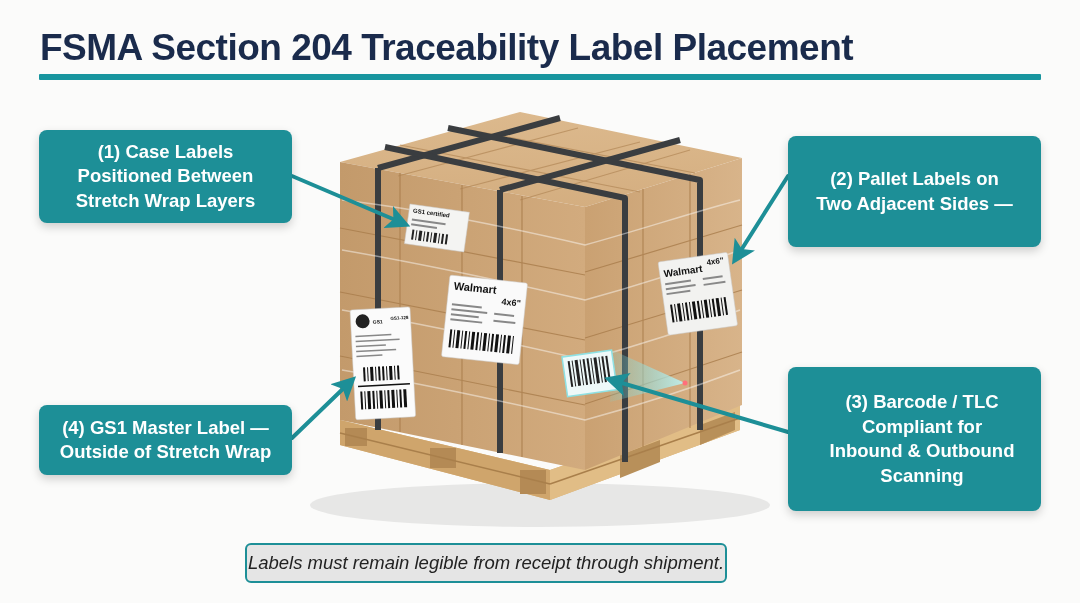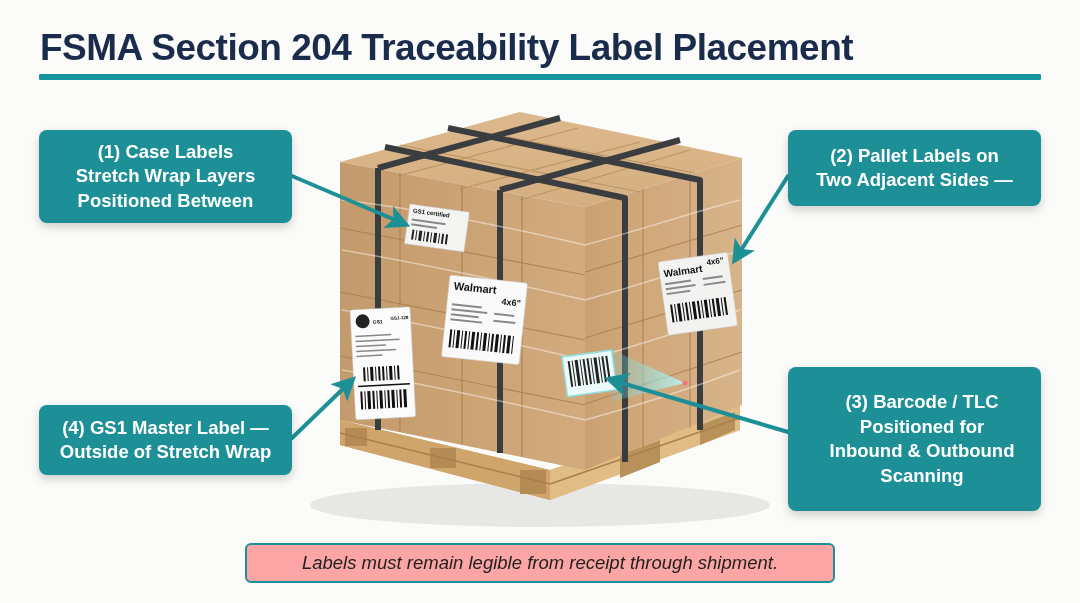--- a/index.html
+++ b/index.html
@@ -17,27 +17,27 @@
   }
 
   .callout {
     position: absolute; background: #1d8f97; color: #ffffff;
     border-radius: 8px; box-shadow: 0 4px 10px rgba(0,0,0,0.18);
     font-weight: bold; font-size: 18.5px; line-height: 24.5px; text-align: center;
     display: flex; flex-direction: column; justify-content: center; align-items: center;
   }
   .callout span { display: block; white-space: nowrap; }
   #c1 { left: 39px;  top: 130px; width: 253px; height: 93px; }
-  #c2 { left: 788px; top: 130px; width: 253px; height: 76px; }
+  #c2 { left: 788px; top: 136px; width: 253px; height: 111px; }
   #c3 { left: 788px; top: 367px; width: 253px; height: 144px; padding-left: 15px; }
   #c4 { left: 39px;  top: 405px; width: 253px; height: 70px; }
 
   .footer-note {
-    position: absolute; left: 245px; top: 543px; width: 590px; height: 40px;
-    border: 2.5px solid #1d8f97; border-radius: 6px; background: #fca5a5;
+    position: absolute; left: 245px; top: 543px; width: 482px; height: 40px;
+    border: 2.5px solid #1d8f97; border-radius: 6px; background: #e5e5e5;
     display: flex; align-items: center; justify-content: center;
     font-style: italic; font-size: 18.5px; color: #222;
   }
 
   svg.scene { position: absolute; left: 0; top: 0; }
   .lbl-text { font-family: "Liberation Sans", sans-serif; font-weight: bold; fill: #111; }
 </style>
 </head>
 <body>
 
@@ -277,32 +277,32 @@
   <g stroke="#1d8f97" stroke-width="4" fill="none" stroke-linecap="round">
     <line x1="292" y1="176" x2="400" y2="222" marker-end="url(#arrowhead)"></line>
     <line x1="788" y1="176" x2="738" y2="255" marker-end="url(#arrowhead)"></line>
     <line x1="788" y1="432" x2="615" y2="381" marker-end="url(#arrowhead)"></line>
     <line x1="292" y1="438" x2="348" y2="384" marker-end="url(#arrowhead)"></line>
   </g>
 </svg>
 
 <div class="callout" id="c1">
   <span>(1) Case Labels</span>
+  <span>Positioned Between</span>
   <span>Stretch Wrap Layers</span>
-  <span>Positioned Between</span>
 </div>
 
 <div class="callout" id="c2">
   <span>(2) Pallet Labels on</span>
   <span>Two Adjacent Sides —</span>
 </div>
 
 <div class="callout" id="c3">
   <span>(3) Barcode / TLC</span>
-  <span>Positioned for</span>
+  <span>Compliant for</span>
   <span>Inbound &amp; Outbound</span>
   <span>Scanning</span>
 </div>
 
 <div class="callout" id="c4">
   <span>(4) GS1 Master Label —</span>
   <span>Outside of Stretch Wrap</span>
 </div>
 
 <div class="footer-note">Labels must remain legible from receipt through shipment.</div>

